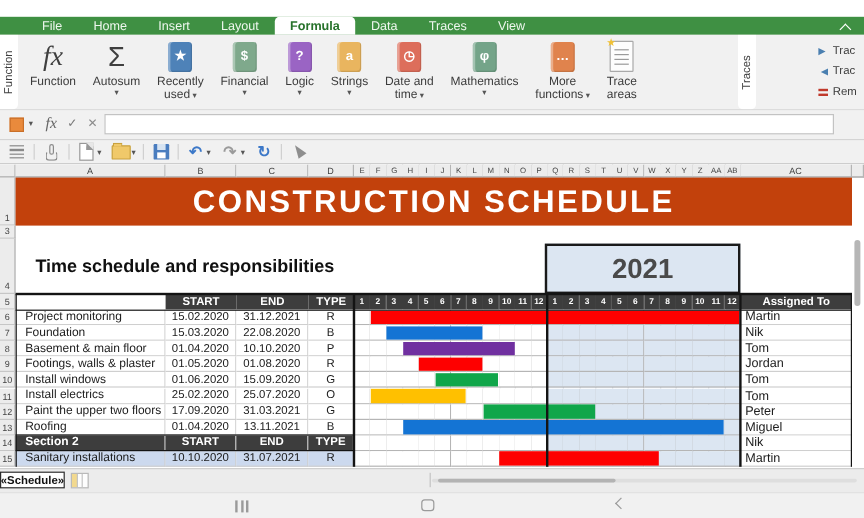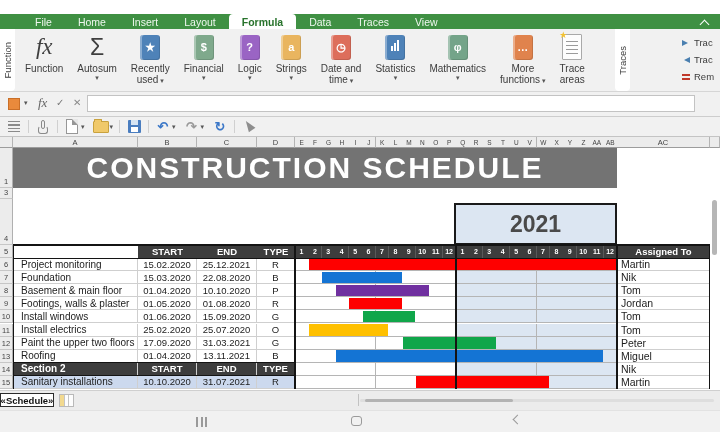--- a/index.html
+++ b/index.html
@@ -156,31 +156,20 @@
         </div>
         <div class="rgroup">
           <span class="ricon">
             <span class="book" style="background: rgb(221, 110, 91);">◷</span>
           </span>
           <div class="rlabel">Date and</div>
           <div class="rlabel">time<span class="arrow"> ▾</span></div>
         </div>
         <div class="rgroup">
           <span class="ricon">
-            <span class="book" style="background: rgb(78, 130, 184);"><span class="bars">
-                <i style="height: 5px;"></i>
-                <i style="height: 8px;"></i>
-                <i style="height: 11px;"></i>
-              </span></span>
-          </span>
-          <div class="rlabel">Statistics</div>
-          <div class="arrowline">▾</div>
-        </div>
-        <div class="rgroup">
-          <span class="ricon">
             <span class="book" style="background: rgb(116, 164, 137);">φ</span>
           </span>
           <div class="rlabel">Mathematics</div>
           <div class="arrowline">▾</div>
         </div>
         <div class="rgroup">
           <span class="ricon">
             <span class="book" style="background: rgb(224, 131, 77);">…</span>
           </span>
           <div class="rlabel">More</div>
@@ -300,21 +289,22 @@
       <div style="position: absolute; box-sizing: border-box; left: 0px; top: 121px; width: 13px; height: 13.1px; background: rgb(236, 236, 236); border-right: 1px solid rgb(176, 176, 176); border-bottom: 1px solid rgb(198, 198, 198); display: flex; align-items: flex-end; justify-content: center; font-size: 7.5px; color: rgb(68, 68, 68); padding-bottom: 1px;">6</div>
       <div style="position: absolute; box-sizing: border-box; left: 0px; top: 134.1px; width: 13px; height: 13.1px; background: rgb(236, 236, 236); border-right: 1px solid rgb(176, 176, 176); border-bottom: 1px solid rgb(198, 198, 198); display: flex; align-items: flex-end; justify-content: center; font-size: 7.5px; color: rgb(68, 68, 68); padding-bottom: 1px;">7</div>
       <div style="position: absolute; box-sizing: border-box; left: 0px; top: 147.2px; width: 13px; height: 13.1px; background: rgb(236, 236, 236); border-right: 1px solid rgb(176, 176, 176); border-bottom: 1px solid rgb(198, 198, 198); display: flex; align-items: flex-end; justify-content: center; font-size: 7.5px; color: rgb(68, 68, 68); padding-bottom: 1px;">8</div>
       <div style="position: absolute; box-sizing: border-box; left: 0px; top: 160.3px; width: 13px; height: 13.1px; background: rgb(236, 236, 236); border-right: 1px solid rgb(176, 176, 176); border-bottom: 1px solid rgb(198, 198, 198); display: flex; align-items: flex-end; justify-content: center; font-size: 7.5px; color: rgb(68, 68, 68); padding-bottom: 1px;">9</div>
       <div style="position: absolute; box-sizing: border-box; left: 0px; top: 173.4px; width: 13px; height: 13.1px; background: rgb(236, 236, 236); border-right: 1px solid rgb(176, 176, 176); border-bottom: 1px solid rgb(198, 198, 198); display: flex; align-items: flex-end; justify-content: center; font-size: 7.5px; color: rgb(68, 68, 68); padding-bottom: 1px;">10</div>
       <div style="position: absolute; box-sizing: border-box; left: 0px; top: 186.5px; width: 13px; height: 13.1px; background: rgb(236, 236, 236); border-right: 1px solid rgb(176, 176, 176); border-bottom: 1px solid rgb(198, 198, 198); display: flex; align-items: flex-end; justify-content: center; font-size: 7.5px; color: rgb(68, 68, 68); padding-bottom: 1px;">11</div>
       <div style="position: absolute; box-sizing: border-box; left: 0px; top: 199.6px; width: 13px; height: 13.1px; background: rgb(236, 236, 236); border-right: 1px solid rgb(176, 176, 176); border-bottom: 1px solid rgb(198, 198, 198); display: flex; align-items: flex-end; justify-content: center; font-size: 7.5px; color: rgb(68, 68, 68); padding-bottom: 1px;">12</div>
       <div style="position: absolute; box-sizing: border-box; left: 0px; top: 212.7px; width: 13px; height: 13.1px; background: rgb(236, 236, 236); border-right: 1px solid rgb(176, 176, 176); border-bottom: 1px solid rgb(198, 198, 198); display: flex; align-items: flex-end; justify-content: center; font-size: 7.5px; color: rgb(68, 68, 68); padding-bottom: 1px;">13</div>
       <div style="position: absolute; box-sizing: border-box; left: 0px; top: 225.8px; width: 13px; height: 13.1px; background: rgb(236, 236, 236); border-right: 1px solid rgb(176, 176, 176); border-bottom: 1px solid rgb(198, 198, 198); display: flex; align-items: flex-end; justify-content: center; font-size: 7.5px; color: rgb(68, 68, 68); padding-bottom: 1px;">14</div>
       <div style="position: absolute; box-sizing: border-box; left: 0px; top: 238.9px; width: 13px; height: 13.1px; background: rgb(236, 236, 236); border-right: 1px solid rgb(176, 176, 176); border-bottom: 1px solid rgb(198, 198, 198); display: flex; align-items: flex-end; justify-content: center; font-size: 7.5px; color: rgb(68, 68, 68); padding-bottom: 1px;">15</div>
-      <div style="position: absolute; box-sizing: border-box; left: 13px; top: 11px; width: 604px; height: 40px; background: #737373; color: rgb(255, 255, 255); font-weight: bold; font-size: 30px; letter-spacing: 2px; display: flex; align-items: center; justify-content: center;">CONSTRUCTION SCHEDULE</div>
+      <div style="position: absolute; box-sizing: border-box; left: 13px; top: 11px; width: 697px; height: 40px; background: #c2410c; color: rgb(255, 255, 255); font-weight: bold; font-size: 26px; letter-spacing: 2px; display: flex; align-items: center; justify-content: center;">CONSTRUCTION SCHEDULE</div>
+      <div style="position: absolute; box-sizing: border-box; left: 13px; top: 62px; width: 282px; height: 46px; display: flex; align-items: center; justify-content: center; font-weight: bold; font-size: 15px; color: rgb(16, 16, 16);">Time schedule and responsibilities</div>
       <div style="position: absolute; box-sizing: border-box; left: 454px; top: 66px; width: 163px; height: 42px; background: rgb(220, 230, 242); border: 2px solid rgb(26, 26, 26); display: flex; align-items: center; justify-content: center; font-weight: bold; font-size: 23px; color: rgb(74, 74, 74);">2021</div>
       <div style="position: absolute; box-sizing: border-box; left: 138px; width: 59px; top: 108px; height: 13px; background: rgb(61, 61, 61); color: rgb(255, 255, 255); display: flex; align-items: center; font-size: 9.5px; font-weight: bold; justify-content: center;">START</div>
       <div style="position: absolute; box-sizing: border-box; left: 197px; width: 60px; top: 108px; height: 13px; background: rgb(61, 61, 61); color: rgb(255, 255, 255); display: flex; align-items: center; font-size: 9.5px; font-weight: bold; justify-content: center;">END</div>
       <div style="position: absolute; box-sizing: border-box; left: 257px; width: 38px; top: 108px; height: 13px; background: rgb(61, 61, 61); color: rgb(255, 255, 255); display: flex; align-items: center; font-size: 9.5px; font-weight: bold; justify-content: center;">TYPE</div>
       <div style="position: absolute; box-sizing: border-box; left: 295px; width: 13.9167px; top: 108px; height: 13px; background: rgb(61, 61, 61); color: rgb(255, 255, 255); display: flex; align-items: center; font-size: 7px; font-weight: bold; justify-content: center; border-right: 1px solid rgba(255, 255, 255, 0.15);">1</div>
       <div style="position: absolute; box-sizing: border-box; left: 308.417px; width: 13.9167px; top: 108px; height: 13px; background: rgb(61, 61, 61); color: rgb(255, 255, 255); display: flex; align-items: center; font-size: 7px; font-weight: bold; justify-content: center; border-right: 1px solid rgba(255, 255, 255, 0.15);">2</div>
       <div style="position: absolute; box-sizing: border-box; left: 321.833px; width: 13.9167px; top: 108px; height: 13px; background: rgb(61, 61, 61); color: rgb(255, 255, 255); display: flex; align-items: center; font-size: 7px; font-weight: bold; justify-content: center; border-right: 1px solid rgba(255, 255, 255, 0.15);">3</div>
       <div style="position: absolute; box-sizing: border-box; left: 335.25px; width: 13.9167px; top: 108px; height: 13px; background: rgb(61, 61, 61); color: rgb(255, 255, 255); display: flex; align-items: center; font-size: 7px; font-weight: bold; justify-content: center; border-right: 1px solid rgba(255, 255, 255, 0.15);">4</div>
       <div style="position: absolute; box-sizing: border-box; left: 348.667px; width: 13.9167px; top: 108px; height: 13px; background: rgb(61, 61, 61); color: rgb(255, 255, 255); display: flex; align-items: center; font-size: 7px; font-weight: bold; justify-content: center; border-right: 1px solid rgba(255, 255, 255, 0.15);">5</div>
       <div style="position: absolute; box-sizing: border-box; left: 362.083px; width: 13.9167px; top: 108px; height: 13px; background: rgb(61, 61, 61); color: rgb(255, 255, 255); display: flex; align-items: center; font-size: 7px; font-weight: bold; justify-content: center; border-right: 1px solid rgba(255, 255, 255, 0.15);">6</div>
@@ -332,21 +322,21 @@
       <div style="position: absolute; box-sizing: border-box; left: 523.083px; width: 13.9167px; top: 108px; height: 13px; background: rgb(61, 61, 61); color: rgb(255, 255, 255); display: flex; align-items: center; font-size: 7px; font-weight: bold; justify-content: center; border-right: 1px solid rgba(255, 255, 255, 0.15);">6</div>
       <div style="position: absolute; box-sizing: border-box; left: 536.5px; width: 13.9167px; top: 108px; height: 13px; background: rgb(61, 61, 61); color: rgb(255, 255, 255); display: flex; align-items: center; font-size: 7px; font-weight: bold; justify-content: center; border-right: 1px solid rgba(255, 255, 255, 0.15);">7</div>
       <div style="position: absolute; box-sizing: border-box; left: 549.917px; width: 13.9167px; top: 108px; height: 13px; background: rgb(61, 61, 61); color: rgb(255, 255, 255); display: flex; align-items: center; font-size: 7px; font-weight: bold; justify-content: center; border-right: 1px solid rgba(255, 255, 255, 0.15);">8</div>
       <div style="position: absolute; box-sizing: border-box; left: 563.333px; width: 13.9167px; top: 108px; height: 13px; background: rgb(61, 61, 61); color: rgb(255, 255, 255); display: flex; align-items: center; font-size: 7px; font-weight: bold; justify-content: center; border-right: 1px solid rgba(255, 255, 255, 0.15);">9</div>
       <div style="position: absolute; box-sizing: border-box; left: 576.75px; width: 13.9167px; top: 108px; height: 13px; background: rgb(61, 61, 61); color: rgb(255, 255, 255); display: flex; align-items: center; font-size: 7px; font-weight: bold; justify-content: center; border-right: 1px solid rgba(255, 255, 255, 0.15);">10</div>
       <div style="position: absolute; box-sizing: border-box; left: 590.167px; width: 13.9167px; top: 108px; height: 13px; background: rgb(61, 61, 61); color: rgb(255, 255, 255); display: flex; align-items: center; font-size: 7px; font-weight: bold; justify-content: center; border-right: 1px solid rgba(255, 255, 255, 0.15);">11</div>
       <div style="position: absolute; box-sizing: border-box; left: 603.583px; width: 13.9167px; top: 108px; height: 13px; background: rgb(61, 61, 61); color: rgb(255, 255, 255); display: flex; align-items: center; font-size: 7px; font-weight: bold; justify-content: center; border-right: 1px solid rgba(255, 255, 255, 0.15);">12</div>
       <div style="position: absolute; box-sizing: border-box; left: 617px; width: 93px; top: 108px; height: 13px; background: rgb(61, 61, 61); color: rgb(255, 255, 255); display: flex; align-items: center; font-size: 9.5px; font-weight: bold; justify-content: center;">Assigned To</div>
       <div style="position: absolute; box-sizing: border-box; left: 13px; width: 125px; top: 121px; height: 13.1px; display: flex; align-items: center; color: rgb(28, 28, 28); font-weight: normal; background: rgb(255, 255, 255); border-bottom: 1px solid rgb(207, 207, 207); border-right: 1px solid rgb(207, 207, 207); font-size: 10px; padding-left: 8px; white-space: nowrap; overflow: hidden;">Project monitoring</div>
       <div style="position: absolute; box-sizing: border-box; left: 138px; width: 59px; top: 121px; height: 13.1px; display: flex; align-items: center; color: rgb(28, 28, 28); font-weight: normal; background: rgb(255, 255, 255); border-bottom: 1px solid rgb(207, 207, 207); border-right: 1px solid rgb(207, 207, 207); font-size: 9.5px; justify-content: center;">15.02.2020</div>
-      <div style="position: absolute; box-sizing: border-box; left: 197px; width: 60px; top: 121px; height: 13.1px; display: flex; align-items: center; color: rgb(28, 28, 28); font-weight: normal; background: rgb(255, 255, 255); border-bottom: 1px solid rgb(207, 207, 207); border-right: 1px solid rgb(207, 207, 207); font-size: 9.5px; justify-content: center;">25.12.2021</div>
+      <div style="position: absolute; box-sizing: border-box; left: 197px; width: 60px; top: 121px; height: 13.1px; display: flex; align-items: center; color: rgb(28, 28, 28); font-weight: normal; background: rgb(255, 255, 255); border-bottom: 1px solid rgb(207, 207, 207); border-right: 1px solid rgb(207, 207, 207); font-size: 9.5px; justify-content: center;">31.12.2021</div>
       <div style="position: absolute; box-sizing: border-box; left: 257px; width: 38px; top: 121px; height: 13.1px; display: flex; align-items: center; color: rgb(28, 28, 28); font-weight: normal; background: rgb(255, 255, 255); border-bottom: 1px solid rgb(207, 207, 207); border-right: 1px solid rgb(207, 207, 207); font-size: 9.5px; justify-content: center;">R</div>
       <div style="position: absolute; box-sizing: border-box; left: 295px; top: 121px; width: 14.4167px; height: 13.1px; background: rgb(255, 255, 255); border-right: 1px solid rgb(181, 181, 181); border-bottom: 1px solid rgb(181, 181, 181);"></div>
       <div style="position: absolute; box-sizing: border-box; left: 308.417px; top: 121px; width: 14.4167px; height: 13.1px; background: rgb(255, 255, 255); border-right: 1px solid rgb(181, 181, 181); border-bottom: 1px solid rgb(181, 181, 181);"></div>
       <div style="position: absolute; box-sizing: border-box; left: 321.833px; top: 121px; width: 14.4167px; height: 13.1px; background: rgb(255, 255, 255); border-right: 1px solid rgb(181, 181, 181); border-bottom: 1px solid rgb(181, 181, 181);"></div>
       <div style="position: absolute; box-sizing: border-box; left: 335.25px; top: 121px; width: 14.4167px; height: 13.1px; background: rgb(255, 255, 255); border-right: 1px solid rgb(181, 181, 181); border-bottom: 1px solid rgb(181, 181, 181);"></div>
       <div style="position: absolute; box-sizing: border-box; left: 348.667px; top: 121px; width: 14.4167px; height: 13.1px; background: rgb(255, 255, 255); border-right: 1px solid rgb(181, 181, 181); border-bottom: 1px solid rgb(181, 181, 181);"></div>
       <div style="position: absolute; box-sizing: border-box; left: 362.083px; top: 121px; width: 14.4167px; height: 13.1px; background: rgb(255, 255, 255); border-right: 1px solid rgb(181, 181, 181); border-bottom: 1px solid rgb(181, 181, 181);"></div>
       <div style="position: absolute; box-sizing: border-box; left: 375.5px; top: 121px; width: 14.4167px; height: 13.1px; background: rgb(255, 255, 255); border-right: 1px solid rgb(181, 181, 181); border-bottom: 1px solid rgb(181, 181, 181);"></div>
       <div style="position: absolute; box-sizing: border-box; left: 388.917px; top: 121px; width: 14.4167px; height: 13.1px; background: rgb(255, 255, 255); border-right: 1px solid rgb(181, 181, 181); border-bottom: 1px solid rgb(181, 181, 181);"></div>
       <div style="position: absolute; box-sizing: border-box; left: 402.333px; top: 121px; width: 14.4167px; height: 13.1px; background: rgb(255, 255, 255); border-right: 1px solid rgb(181, 181, 181); border-bottom: 1px solid rgb(181, 181, 181);"></div>

